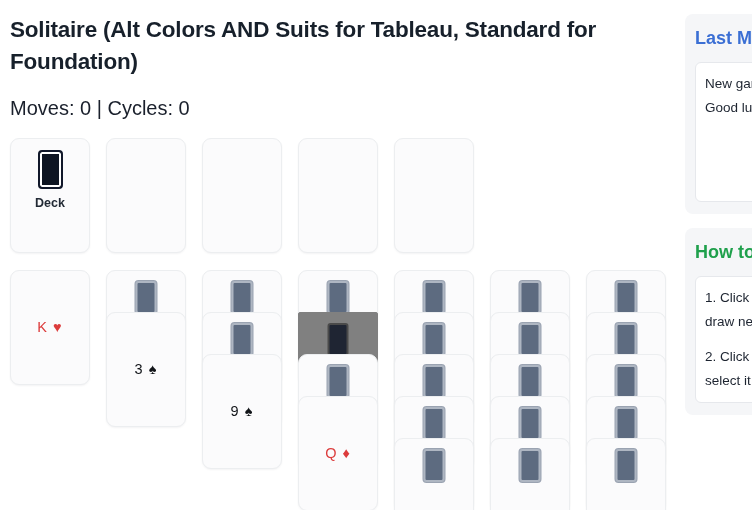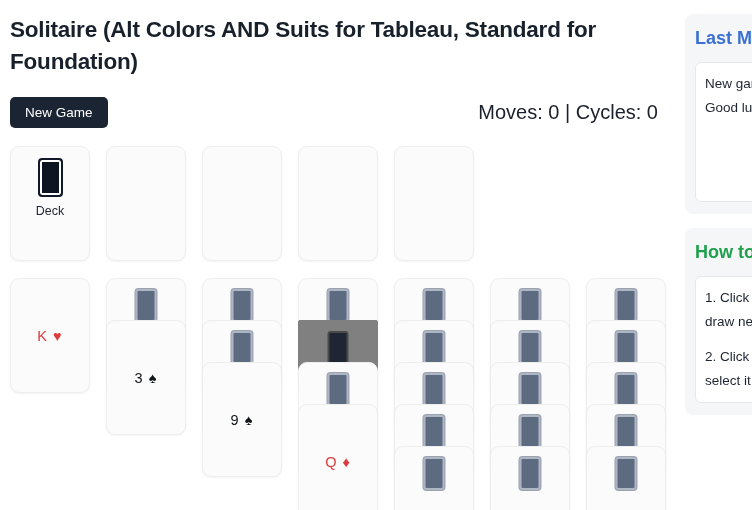--- a/index.html
+++ b/index.html
@@ -69,20 +69,21 @@
   }
   .card-slot {
     width: 80px;
     height: 115px;
     border-radius: 9px;
     background: #fbfbfc;
     border: 1px solid #eceef0;
     box-shadow: 0 1px 2px rgba(16,24,40,0.05);
     flex: 0 0 80px;
     position: relative;
+    font-weight: bold;
   }
   #deck-slot {
     display: flex;
     flex-direction: column;
     align-items: center;
     justify-content: flex-start;
     padding-top: 11px;
     cursor: pointer;
   }
   .deck-glyph {
@@ -202,21 +203,20 @@
 </head>
 <body>
 
 <div id="app">
 
   <div id="main">
 
     <h1 id="page-title">Solitaire (Alt Colors AND Suits for Tableau, Standard for Foundation)</h1>
 
     <div id="toolbar">
-      <button id="new-game-btn">New Game</button>
       <div id="stats">Moves: 0 | Cycles: 0</div>
     </div>
 
     <div id="top-row">
       <div id="deck-slot" class="card-slot">
         <div class="deck-glyph"></div>
         <div id="deck-label">Deck</div>
       </div>
       <div id="foundations" style="display:flex;gap:16px;">
           <div class="card-slot"></div>

